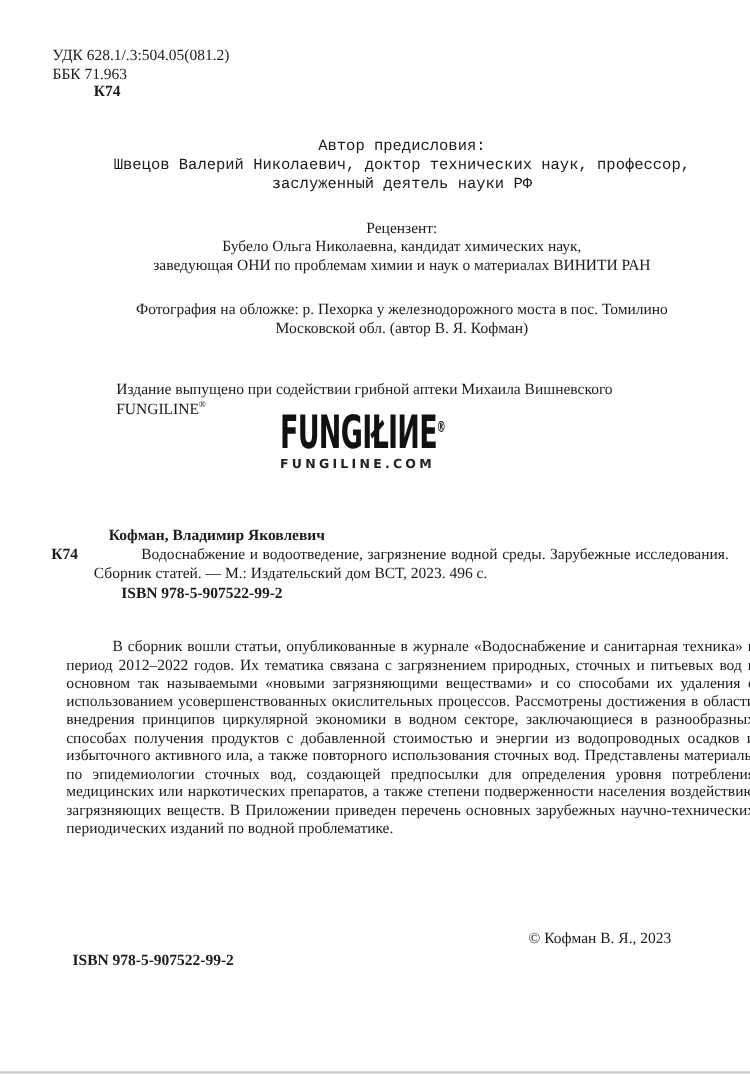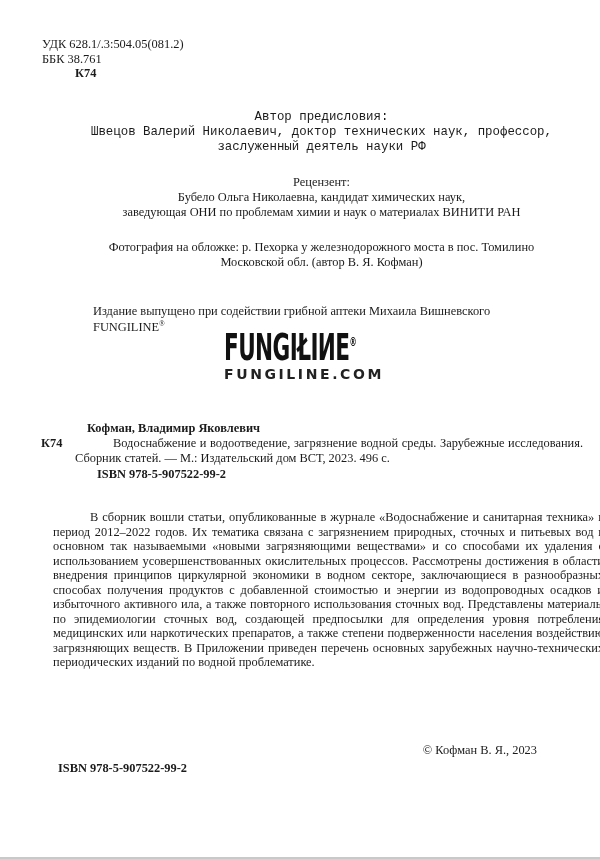--- a/index.html
+++ b/index.html
@@ -35,21 +35,21 @@
     font-family:"DejaVu Sans","Liberation Sans",sans-serif;
     font-weight:bold; font-size:36px; line-height:34px;
     letter-spacing:-1px; color:#111;
     transform:scale(0.60,1.02); transform-origin:0 0;
     white-space:nowrap;
   }
   .logo-reg { font-size:12px; letter-spacing:0; }
   .logo-site {
     margin-top:2px;
     font-family:"DejaVu Sans","Liberation Sans",sans-serif;
-    font-size:14px; font-weight:600; letter-spacing:2.6px; color:#222;
+    font-size:10px; font-weight:600; letter-spacing:2.6px; color:#222;
   }
 
   
   .card { left:75px; top:421px; width:508px; line-height:15.2px; }
   .card-author { font-weight:bold; margin-left:12px; }
   .card-idx { position:absolute; left:-34px; top:15px; font-weight:bold; }
   .card-desc { margin:0; text-align:justify; text-indent:38px; }
   .card-isbn { font-weight:bold; margin-left:22px; }
 
   
@@ -65,21 +65,21 @@
 
   .scan-edge { position:absolute; left:0; right:0; bottom:0; height:2px; background:#c9c9c9; }
 </style>
 </head>
 <body>
 
 <div class="page">
 
   <div class="block codes">
     <div>УДК 628.1/.3:504.05(081.2)</div>
-    <div>ББК 38.761</div>
+    <div>ББК 71.963</div>
     <div class="idx">К74</div>
   </div>
 
   <div class="block centered preface">
     <div>Автор предисловия:</div>
     <div>Швецов Валерий Николаевич, доктор технических наук, профессор,</div>
     <div>заслуженный деятель науки РФ</div>
   </div>
 
   <div class="block centered reviewer">

